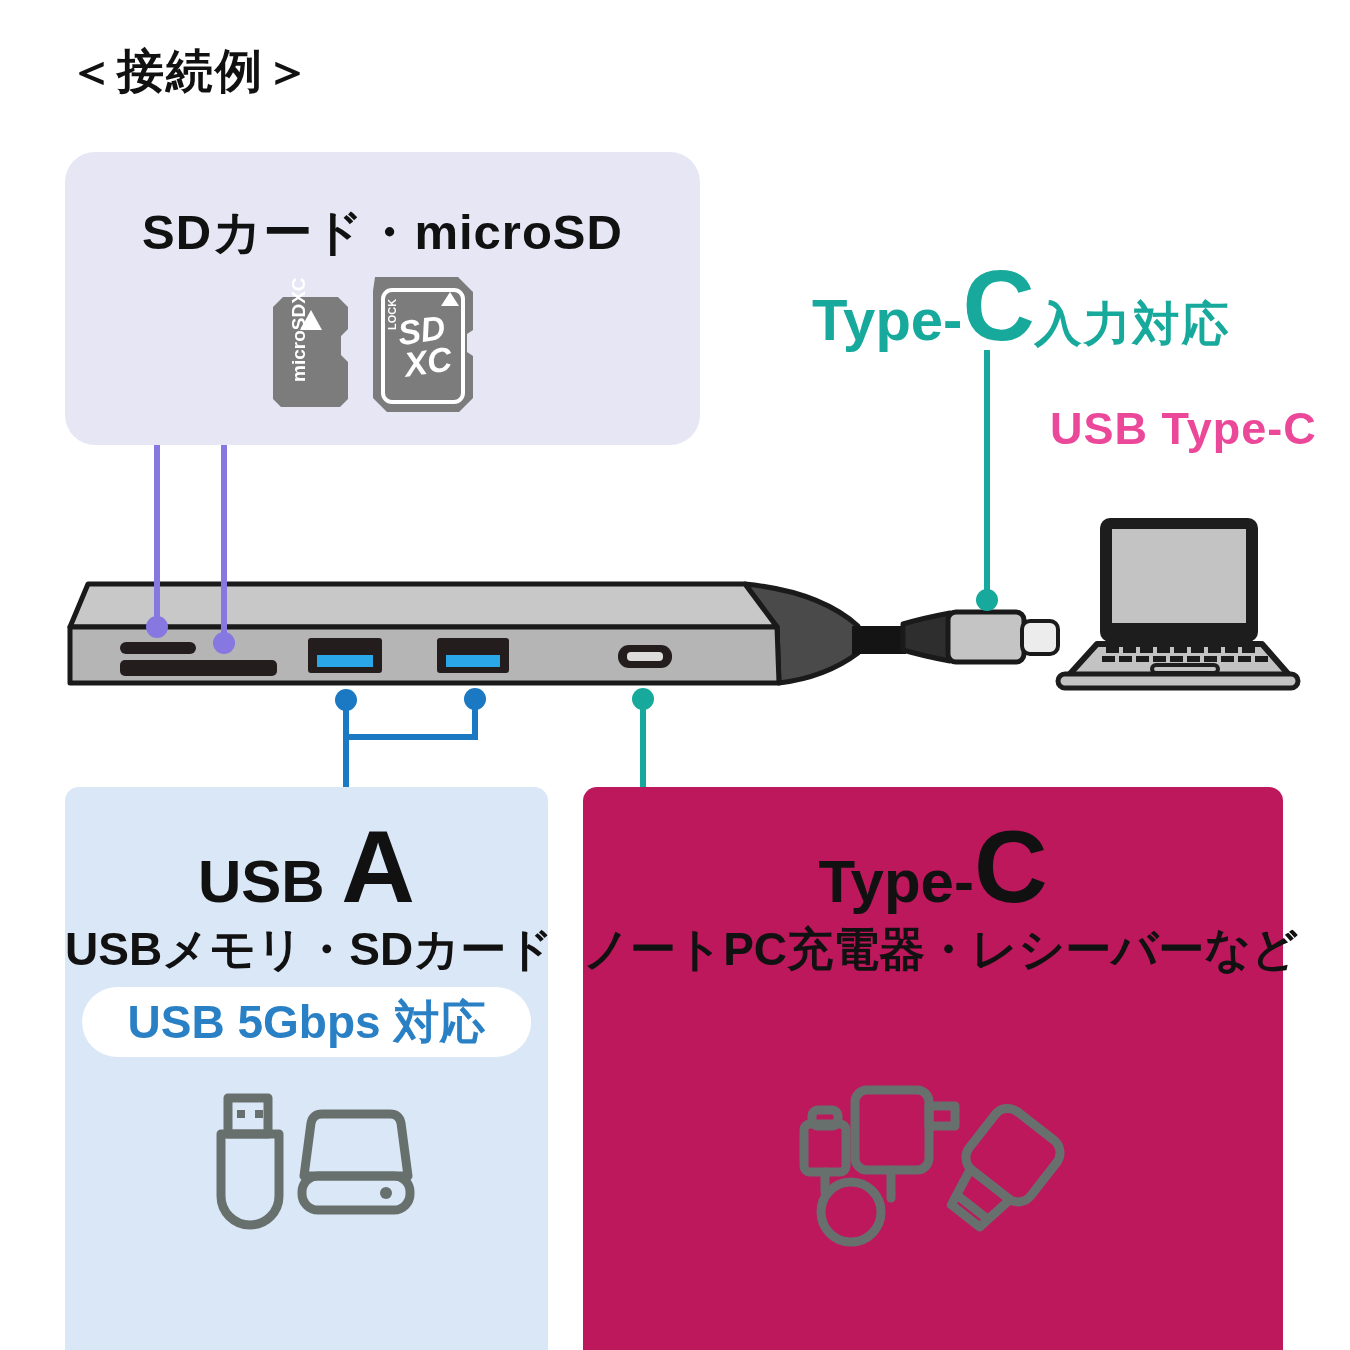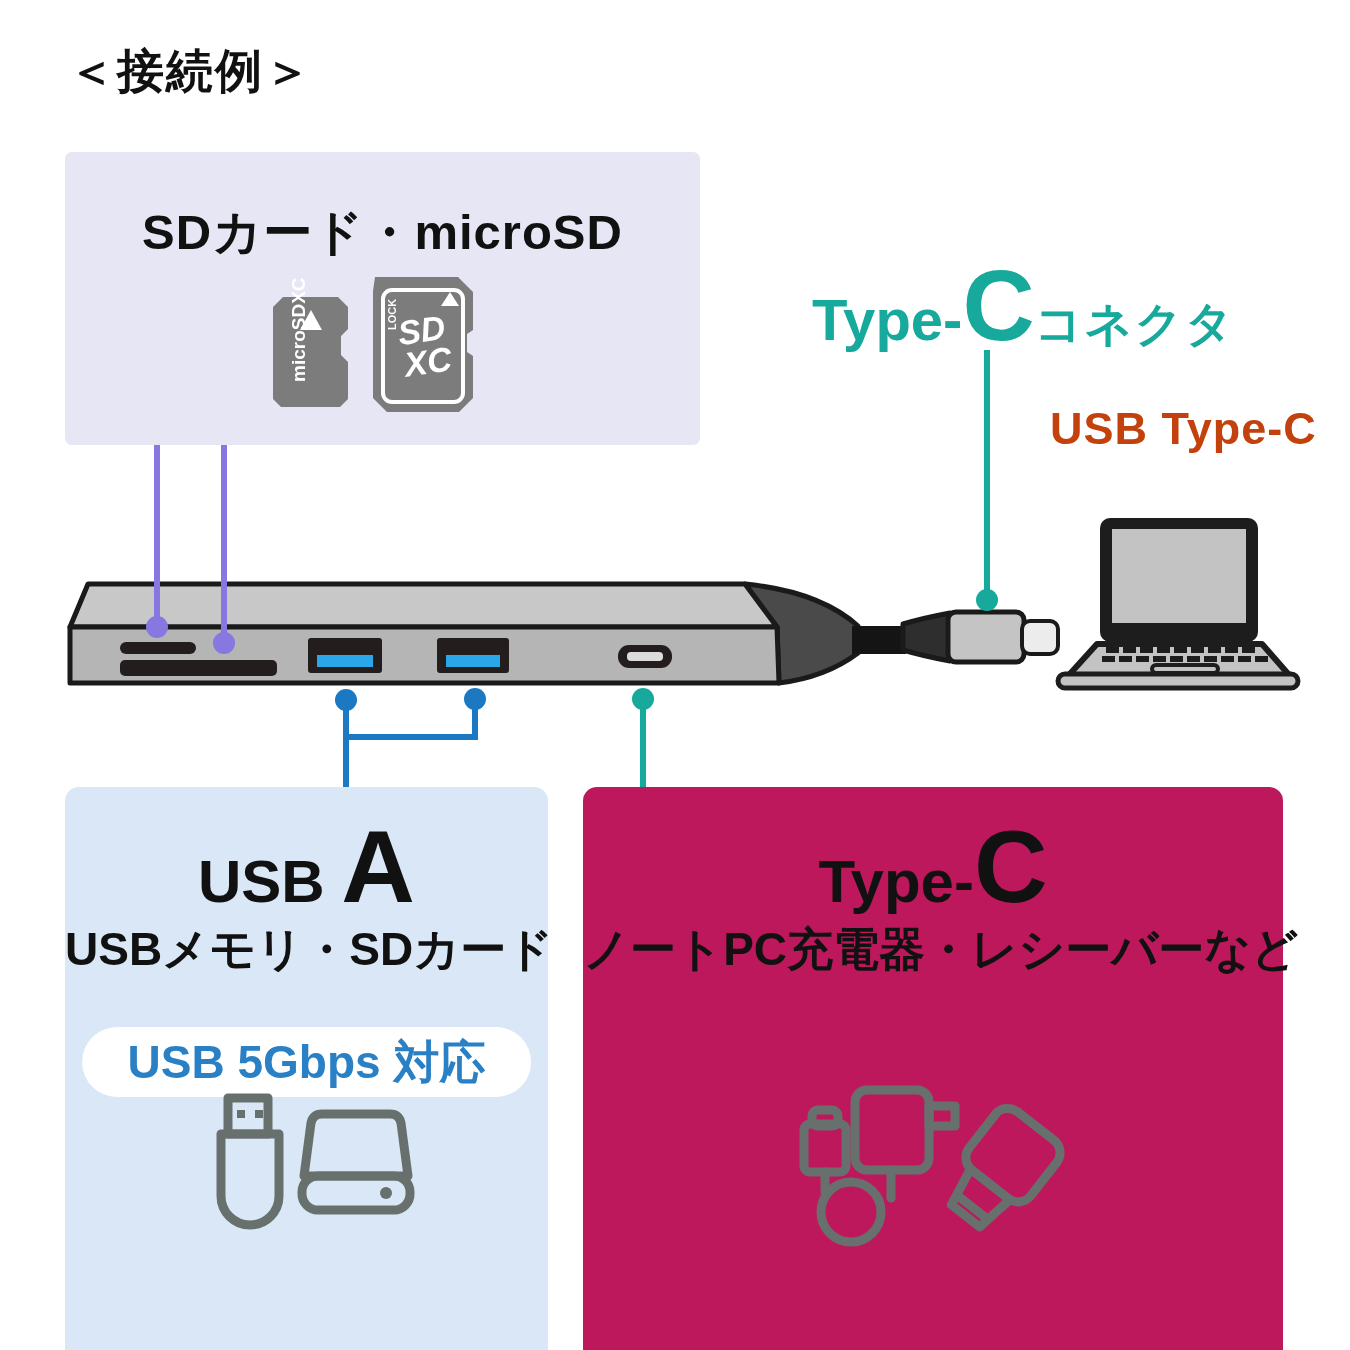--- a/index.html
+++ b/index.html
@@ -7,75 +7,75 @@
     position:relative;width:1350px;height:1350px;background:#ffffff;overflow:hidden;
     font-family:"Liberation Sans","DejaVu Sans",sans-serif;color:#111;
   }
   .heading{
     position:absolute;left:68px;top:40px;
     font-size:47px;font-weight:800;letter-spacing:2px;color:#111;
   }
   
   .sd-box{
     position:absolute;left:65px;top:152px;width:635px;height:293px;
-    background:#e6e6f5;border-radius:7px;
+    background:#e6e6f5;border-radius:30px;
   }
   .sd-title{
     position:absolute;top:48px;left:0;width:100%;text-align:center;
     font-size:49px;font-weight:800;color:#111;letter-spacing:1px;
   }
   
   .typec-label{
     position:absolute;left:812px;top:248px;white-space:nowrap;color:#17a99b;
   }
   .typec-label .t-pre{font-size:58px;font-weight:800;}
   .typec-label .t-big{font-size:100px;font-weight:800;}
   .typec-label .t-suf{font-size:47px;font-weight:800;letter-spacing:2px;}
   
   .laptop-label{
     position:absolute;left:1050px;top:402px;
-    font-size:45px;font-weight:600;color:#c2410c;line-height:1.22;letter-spacing:1px;
+    font-size:45px;font-weight:600;color:#ec4899;line-height:1.22;letter-spacing:1px;
   }
   
   .box{position:absolute;top:787px;height:631px;border-radius:14px;}
   .box.blue{left:65px;width:483px;background:#d9e7f6;}
   .box.green{left:583px;width:700px;background:#be185d;}
   .box-title{
     position:absolute;top:22px;left:0;width:100%;text-align:center;
     color:#111;white-space:nowrap;
   }
   .box-title .bt-pre{font-size:60px;font-weight:800;}
   .box-title .bt-big{font-size:102px;font-weight:800;}
   .box-sub{
     position:absolute;top:132px;left:0;width:100%;text-align:center;
     font-size:46px;font-weight:800;color:#111;white-space:nowrap;
   }
   .pill{
     position:absolute;top:200px;left:50%;transform:translateX(-50%);
     background:#ffffff;border-radius:40px;height:70px;line-height:70px;
-    padding:0 46px;font-size:46px;font-weight:800;white-space:nowrap;margin-top:40px;
+    padding:0 46px;font-size:46px;font-weight:800;white-space:nowrap;
   }
   .pill.blue-text{color:#2a80c5;}
   .pill.olive-text{color:#b1a02c;}
   
   svg.art{position:absolute;left:0;top:0;pointer-events:none;}
 </style>
 </head>
 <body>
 
 <div class="stage">
 
   <div class="heading">＜接続例＞</div>
 
   <div class="sd-box">
     <div class="sd-title">SDカード・microSD</div>
   </div>
 
   <div class="typec-label">
-    <span class="t-pre">Type-</span><span class="t-big">C</span><span class="t-suf">コネクタ</span>
+    <span class="t-pre">Type-</span><span class="t-big">C</span><span class="t-suf">入力対応</span>
   </div>
 
   <div class="laptop-label">
     <div>USB Type-C</div>
   </div>
 
   <div class="box blue">
     <div class="box-title">
       <span class="bt-pre">USB </span><span class="bt-big">A</span>
     </div>

